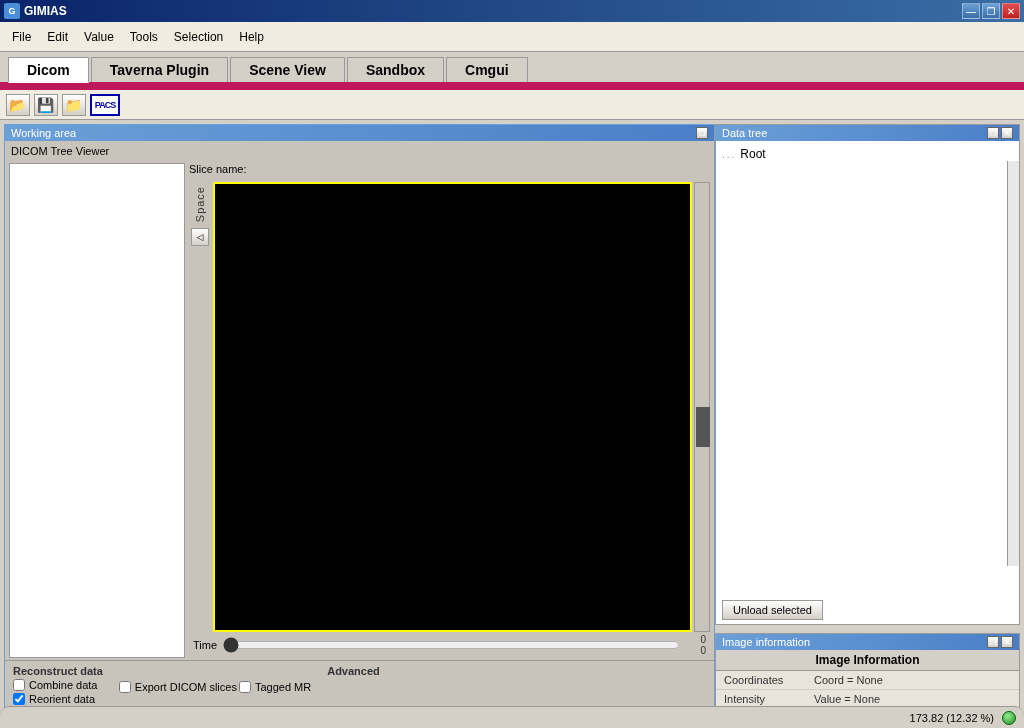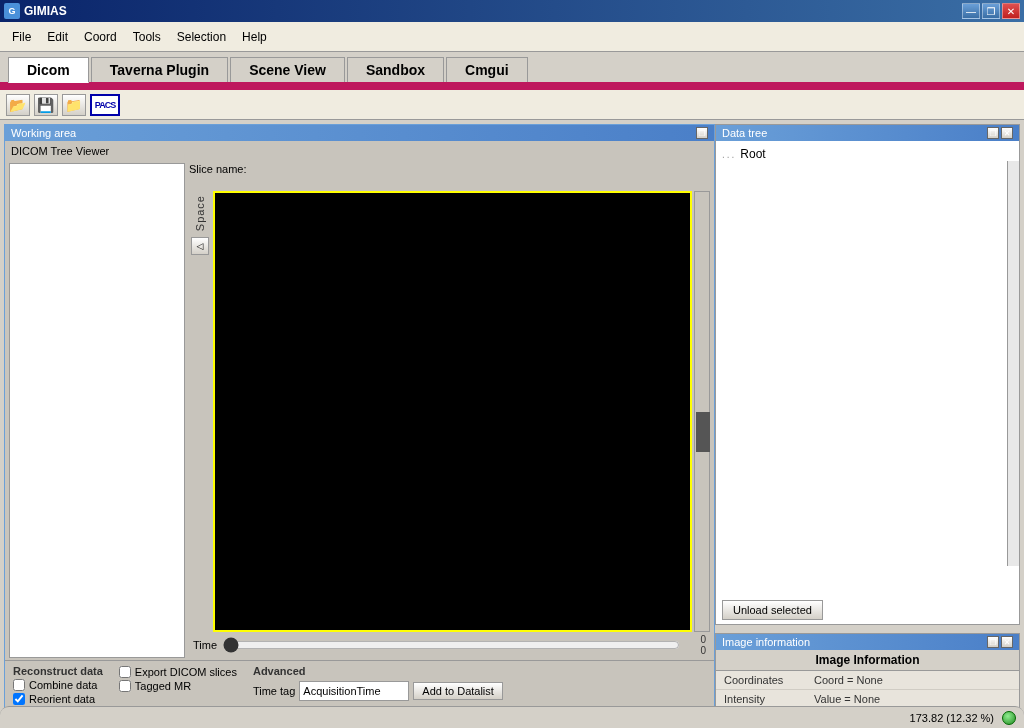--- a/index.html
+++ b/index.html
@@ -111,21 +111,21 @@
       font-size: 11px;
       display: flex;
       justify-content: space-between;
       align-items: center;
     }
     .slice-name-row {
       display: flex;
       align-items: center;
       gap: 6px;
       font-size: 11px;
-      margin-bottom: 16px;
+      margin-bottom: 7px;
     }
     .checkbox-row { display: flex; align-items: center; gap: 4px; font-size: 11px; }
     .add-datalist-btn {
       padding: 2px 8px;
       border: 1px solid #999;
       background: linear-gradient(to bottom, #ffffff, #d4d0c8);
       cursor: pointer;
       font-size: 11px;
     }
 
@@ -254,21 +254,21 @@
   <div class="title-buttons">
     <div class="title-btn">—</div>
     <div class="title-btn">❐</div>
     <div class="title-btn close">✕</div>
   </div>
 </div>
 
 <div id="menubar">
   <span class="menu-item">File</span>
   <span class="menu-item">Edit</span>
-  <span class="menu-item">Coord</span>
+  <span class="menu-item">Value</span>
   <span class="menu-item">Tools</span>
   <span class="menu-item">Selection</span>
   <span class="menu-item">Help</span>
 </div>
 
 <div id="tabs">
   <div class="tab active">Dicom</div>
   <div class="tab">Taverna Plugin</div>
   <div class="tab">Scene View</div>
   <div class="tab">Sandbox</div>
@@ -340,38 +340,33 @@
           <label class="checkbox-row" style="display:flex; align-items:center; gap:4px; font-size:11px; cursor:pointer;">
             <input type="checkbox" style="">
             <span>Combine data</span>
           </label>
           <label class="checkbox-row" style="display:flex; align-items:center; gap:4px; font-size:11px; cursor:pointer;">
             <input type="checkbox" checked="" style="">
             <span>Reorient data</span>
           </label>
         </div>
 
-        <div style="display:flex; flex-direction:column; gap:2px; margin-top:1px;">
+        <div style="display:flex; flex-direction:row; gap:2px; margin-top:16px;">
           <label class="checkbox-row" style="display:flex; align-items:center; gap:4px; font-size:11px; cursor:pointer;">
             <input type="checkbox" style="">
             <span>Export DICOM slices</span>
           </label>
           <label class="checkbox-row" style="display:flex; align-items:center; gap:4px; font-size:11px; cursor:pointer;">
             <input type="checkbox" style="">
             <span>Tagged MR</span>
           </label>
         </div>
 
         <div style="display:flex; flex-direction:column; gap:4px;">
           <span style="font-size:11px; font-weight:bold; color:#333;">Advanced</span>
-          <div style="display:flex; align-items:center; gap:4px; font-size:11px;">
-            <span>Time tag</span>
-            <input type="text" style="width: 110px; height: 20px; border: 1px solid rgb(153, 153, 153); background: white; font-size: 11px; padding: 1px 3px;" value="AcquisitionTime">
-            <button class="add-datalist-btn">Add to Datalist</button>
-          </div>
         </div>
       </div>
     </div>
   </div>
 
   <div id="right-panel" style="width:305px; display:flex; flex-direction:column; gap:4px;">
 
     <div id="data-tree" style="flex:1; border:1px solid #999; background:white; display:flex; flex-direction:column; position:relative;">
       <div id="data-tree-header" style="background:linear-gradient(to right,#6a9fd8,#4a7fc8); color:white; padding:2px 6px; font-size:11px; display:flex; justify-content:space-between; align-items:center;">
         <span>Data tree</span>

